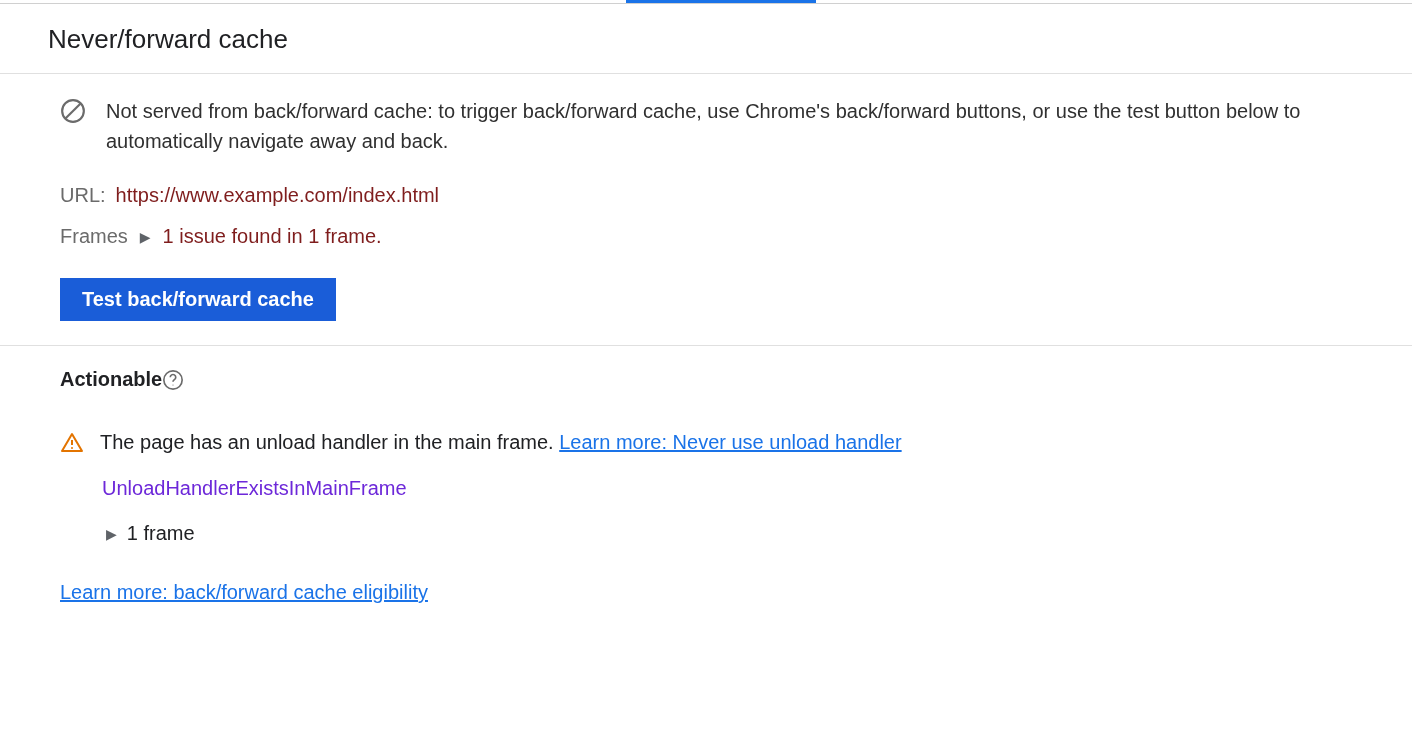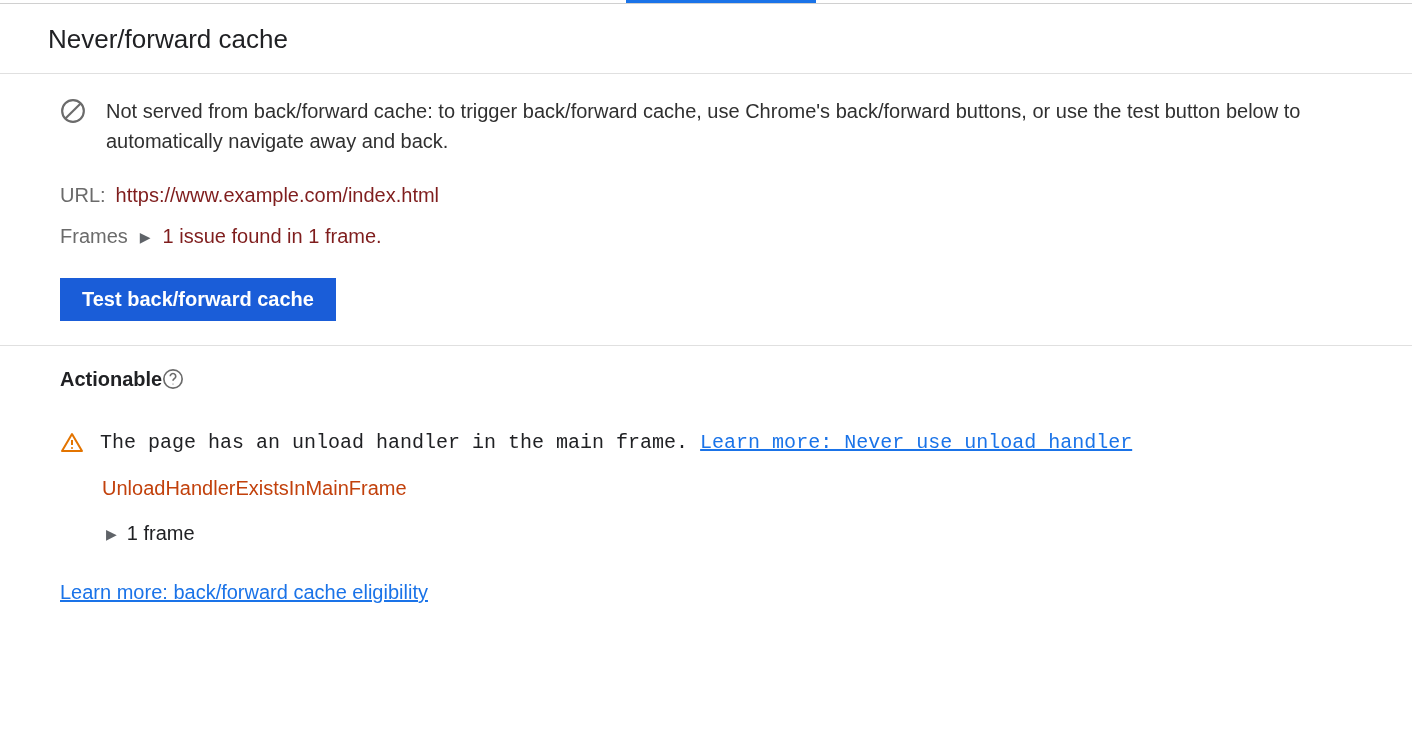--- a/index.html
+++ b/index.html
@@ -87,57 +87,57 @@
       padding: 10px 22px;
       font-size: 20px;
       font-weight: 600;
       cursor: pointer;
     }
     .section2 {
       padding: 22px 60px 28px 60px;
     }
     .actionable-header {
       display: flex;
+      align-items: center;
       margin-bottom: 40px;
     }
     .actionable-label {
       font-size: 20px;
       font-weight: 700;
       color: #202124;
     }
     .help-icon {
       width: 22px;
       height: 22px;
       color: #6b6b6b;
     }
     .issue-row {
       display: flex;
       align-items: flex-start;
       gap: 16px;
       margin-bottom: 22px;
-      font-family: Liberation Mono, monospace;
     }
     .warn-icon {
       width: 24px;
       height: 24px;
       flex-shrink: 0;
     }
     .issue-text {
       font-size: 20px;
       color: #202124;
     }
     .link {
       color: #1a73e8;
       text-decoration: underline;
       cursor: pointer;
     }
     .issue-detail {
       margin-left: 42px;
       font-size: 20px;
-      color: #c2410c;
+      color: #6d28d9;
       margin-bottom: 22px;
     }
     .frame-count-row {
       margin-left: 42px;
       display: flex;
       align-items: center;
       gap: 6px;
       font-size: 20px;
       color: #202124;
       margin-bottom: 36px;

